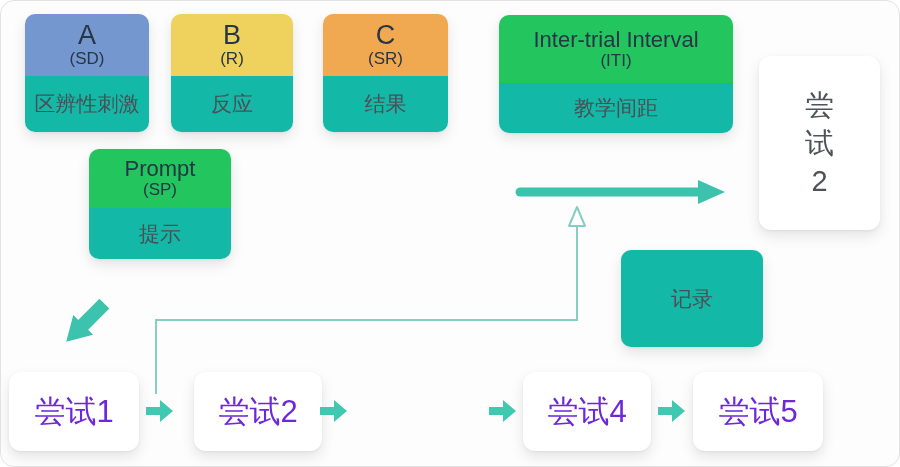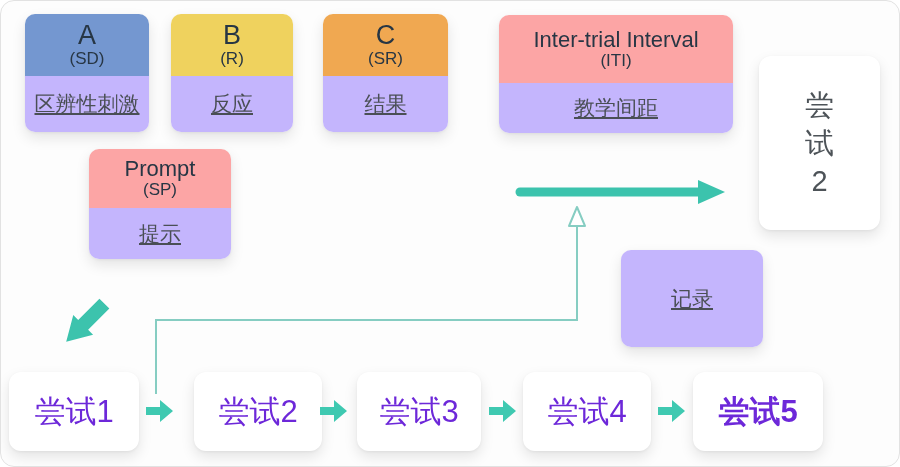--- a/index.html
+++ b/index.html
@@ -17,27 +17,27 @@
     box-shadow:0 6px 14px rgba(0,0,0,.10), 0 1px 3px rgba(0,0,0,.05);
     overflow:hidden; display:flex; flex-direction:column;
   }
   .card-header {
     display:flex; flex-direction:column; align-items:center; justify-content:center;
     color:#273644; line-height:1.08; flex:0 0 auto;
   }
   .hdr-blue   { background:#7497d0; }
   .hdr-yellow { background:#efd25e; }
   .hdr-orange { background:#f0a851; }
-  .hdr-teal   { background:#fca5a5;text-align:right; }
+  .hdr-teal   { background:#22c55e;text-align:right; }
   .card-label    { font-size:27px; }
   .card-label-md { font-size:22px; }
   .card-sublabel { font-size:17px; }
   .card-body {
     flex:1; display:flex; align-items:center; justify-content:center;
-    font-size:21px; color:#4a4f55; background:#c4b5fd;text-decoration:underline;
+    font-size:21px; color:#4a4f55; background:#14b8a6;
   }
   
   .card-a      { left:24px;  top:13px;  width:124px; height:118px; }
   .card-a .card-header { height:62px; }
   .card-b      { left:170px; top:13px;  width:122px; height:118px; }
   .card-b .card-header { height:62px; }
   .card-c      { left:322px; top:13px;  width:125px; height:118px; }
   .card-c .card-header { height:62px; }
   .card-prompt { left:88px;  top:148px; width:142px; height:110px; }
   .card-prompt .card-header { height:59px; }
@@ -56,21 +56,21 @@
     position:absolute; top:371px; height:79px; background:#ffffff;
     border-radius:12px;
     box-shadow:0 6px 14px rgba(0,0,0,.10), 0 1px 3px rgba(0,0,0,.05);
     display:flex; align-items:center; justify-content:center;
     font-size:31px; color:#6d28d9;
   }
   .trial-1 { left:8px;   width:130px; }
   .trial-2 { left:193px; width:128px; }
   .trial-3 { left:356px; width:124px; }
   .trial-4 { left:522px; width:128px; }
-  .trial-5 { left:692px; width:130px;font-weight:bold; }
+  .trial-5 { left:692px; width:130px; }
   .arrow-layer {
     position:absolute; left:0; top:0; width:900px; height:467px;
     pointer-events:none;
   }
 </style>
 </head>
 <body>
 
 <div class="canvas">
 
@@ -117,21 +117,20 @@
   <div class="card card-trial2v">尝
 试
 2</div>
 
   <div class="card card-date">
     <div class="card-body">记录</div>
   </div>
 
   <div class="trial trial-1">尝试1</div>
   <div class="trial trial-2">尝试2</div>
-  <div class="trial trial-3">尝试3</div>
   <div class="trial trial-4">尝试4</div>
   <div class="trial trial-5">尝试5</div>
 
   <svg class="arrow-layer" viewBox="0 0 900 467" xmlns="http://www.w3.org/2000/svg">
 
     <g>
       <line x1="519" y1="191" x2="699" y2="191" stroke="#3cc3ad" stroke-width="9" stroke-linecap="round"></line>
       <polygon points="697,179 724,191 697,203" fill="#3cc3ad"></polygon>
     </g>
 

